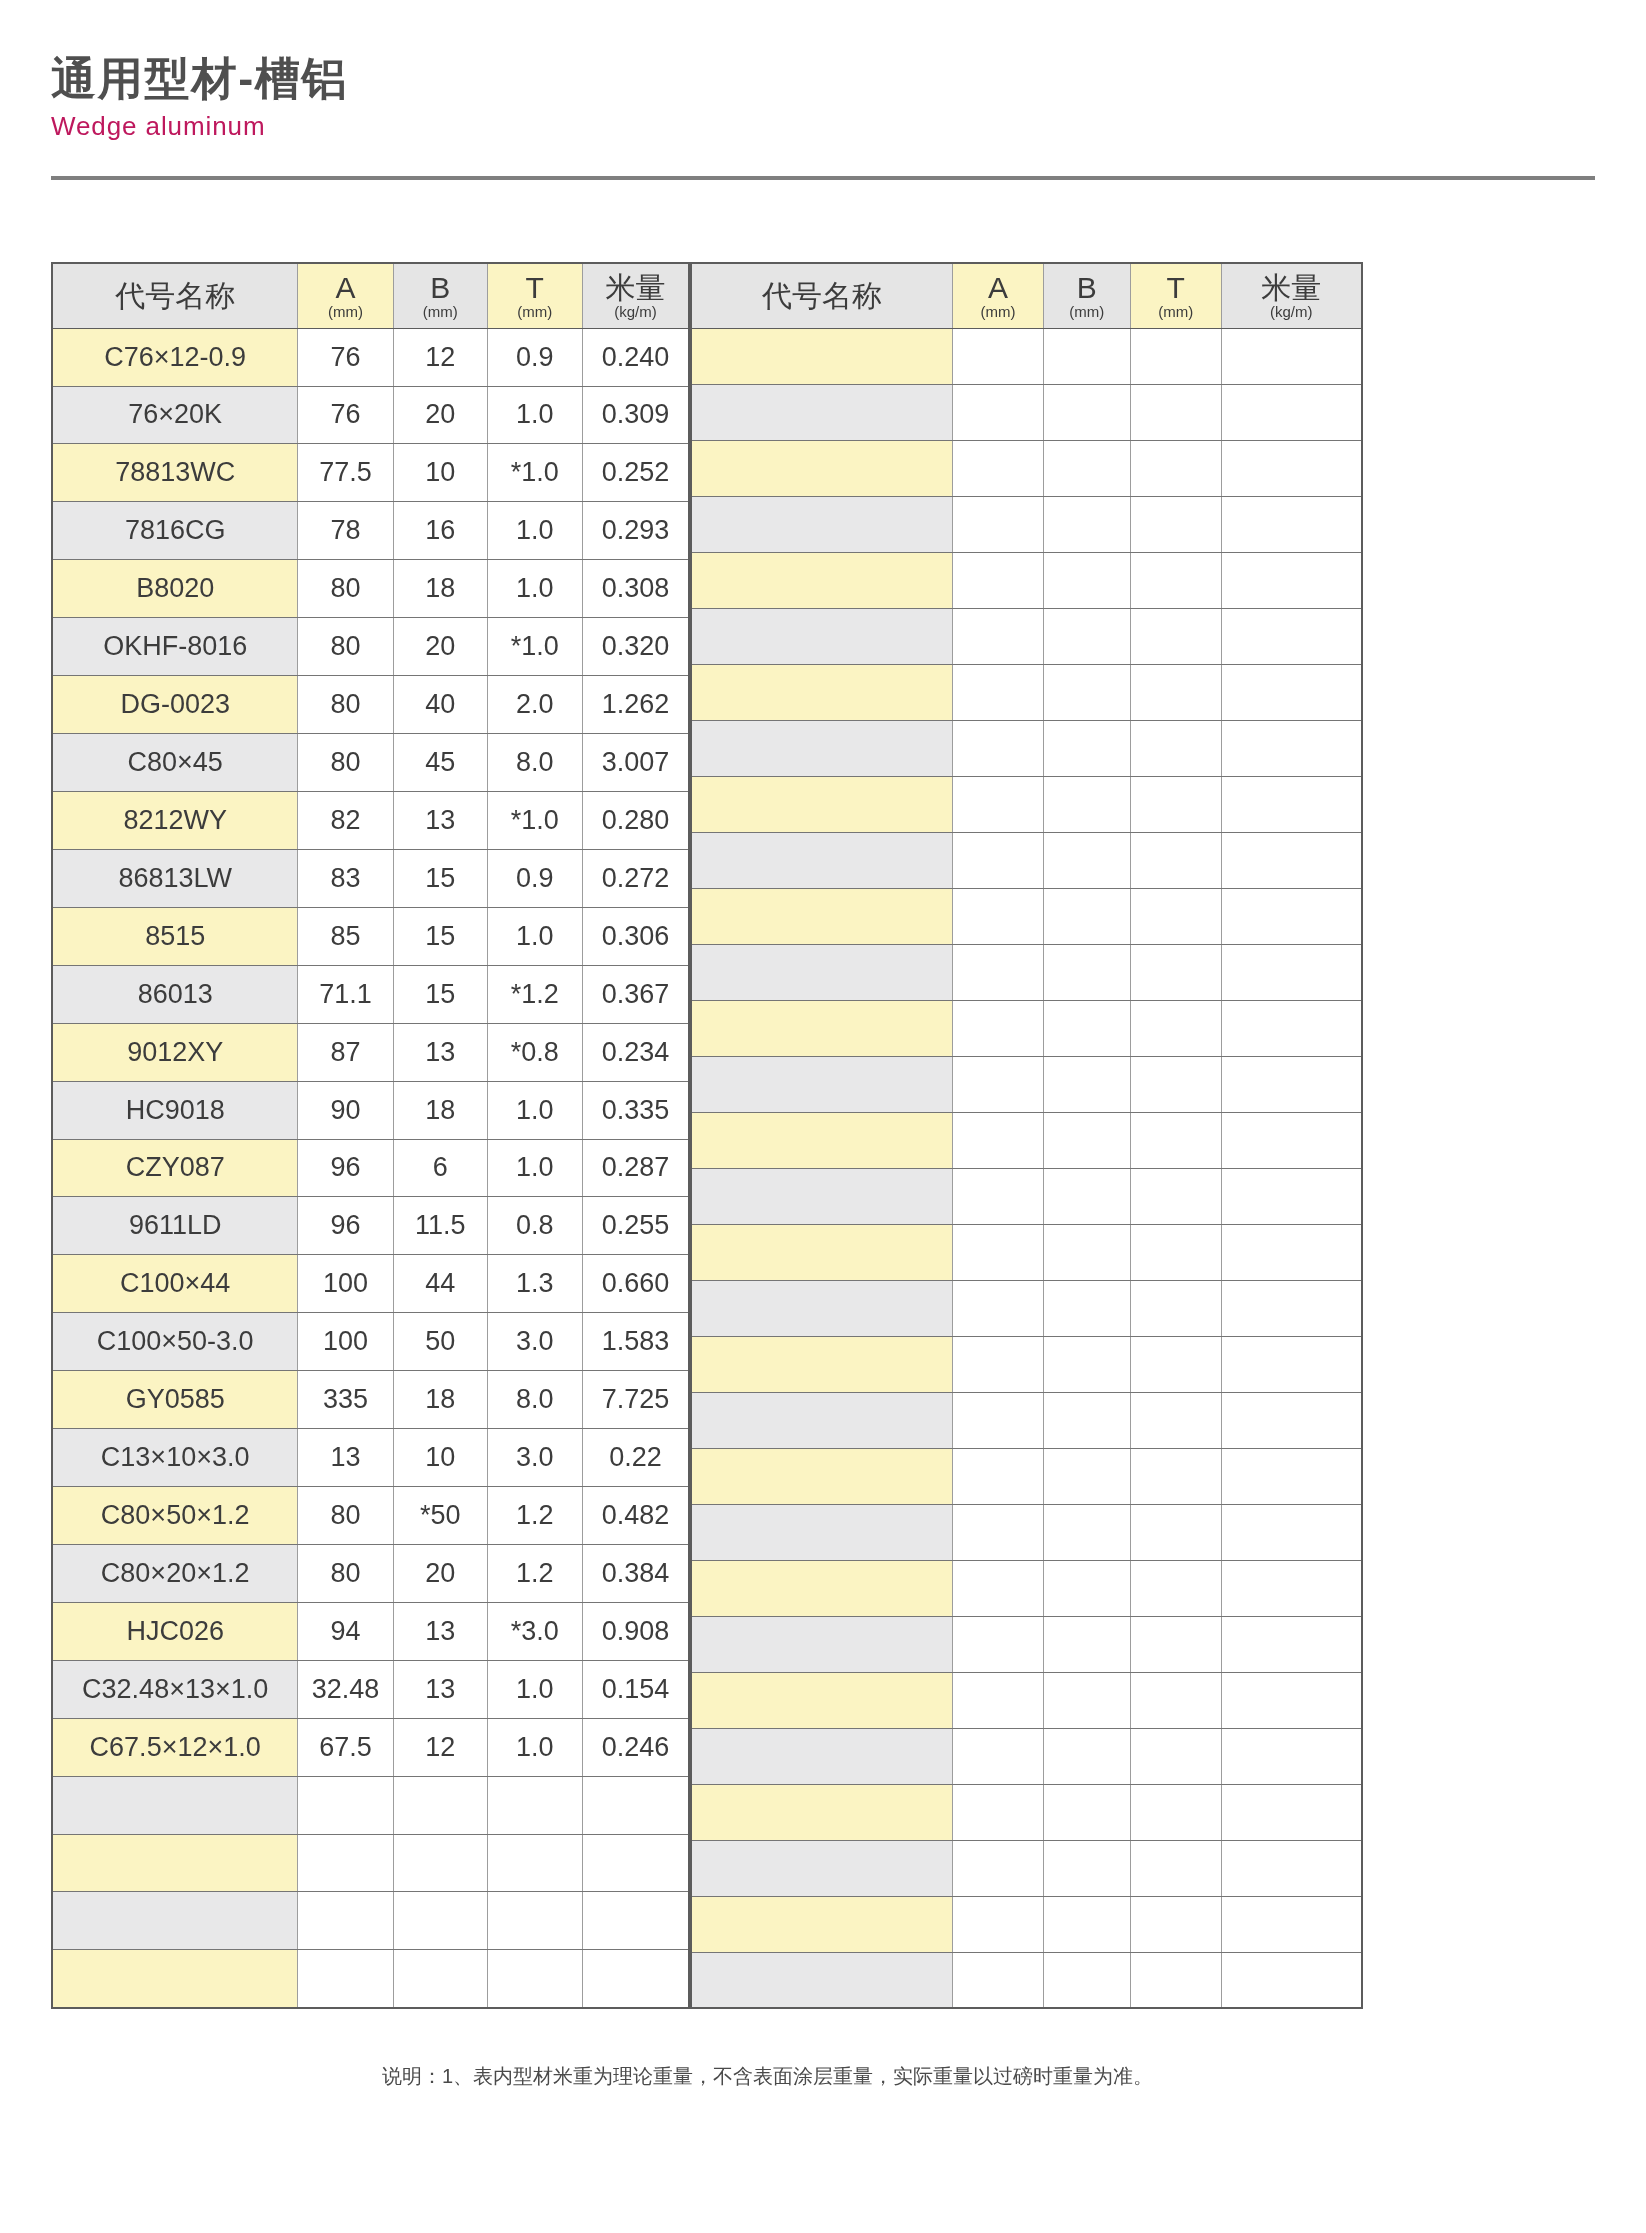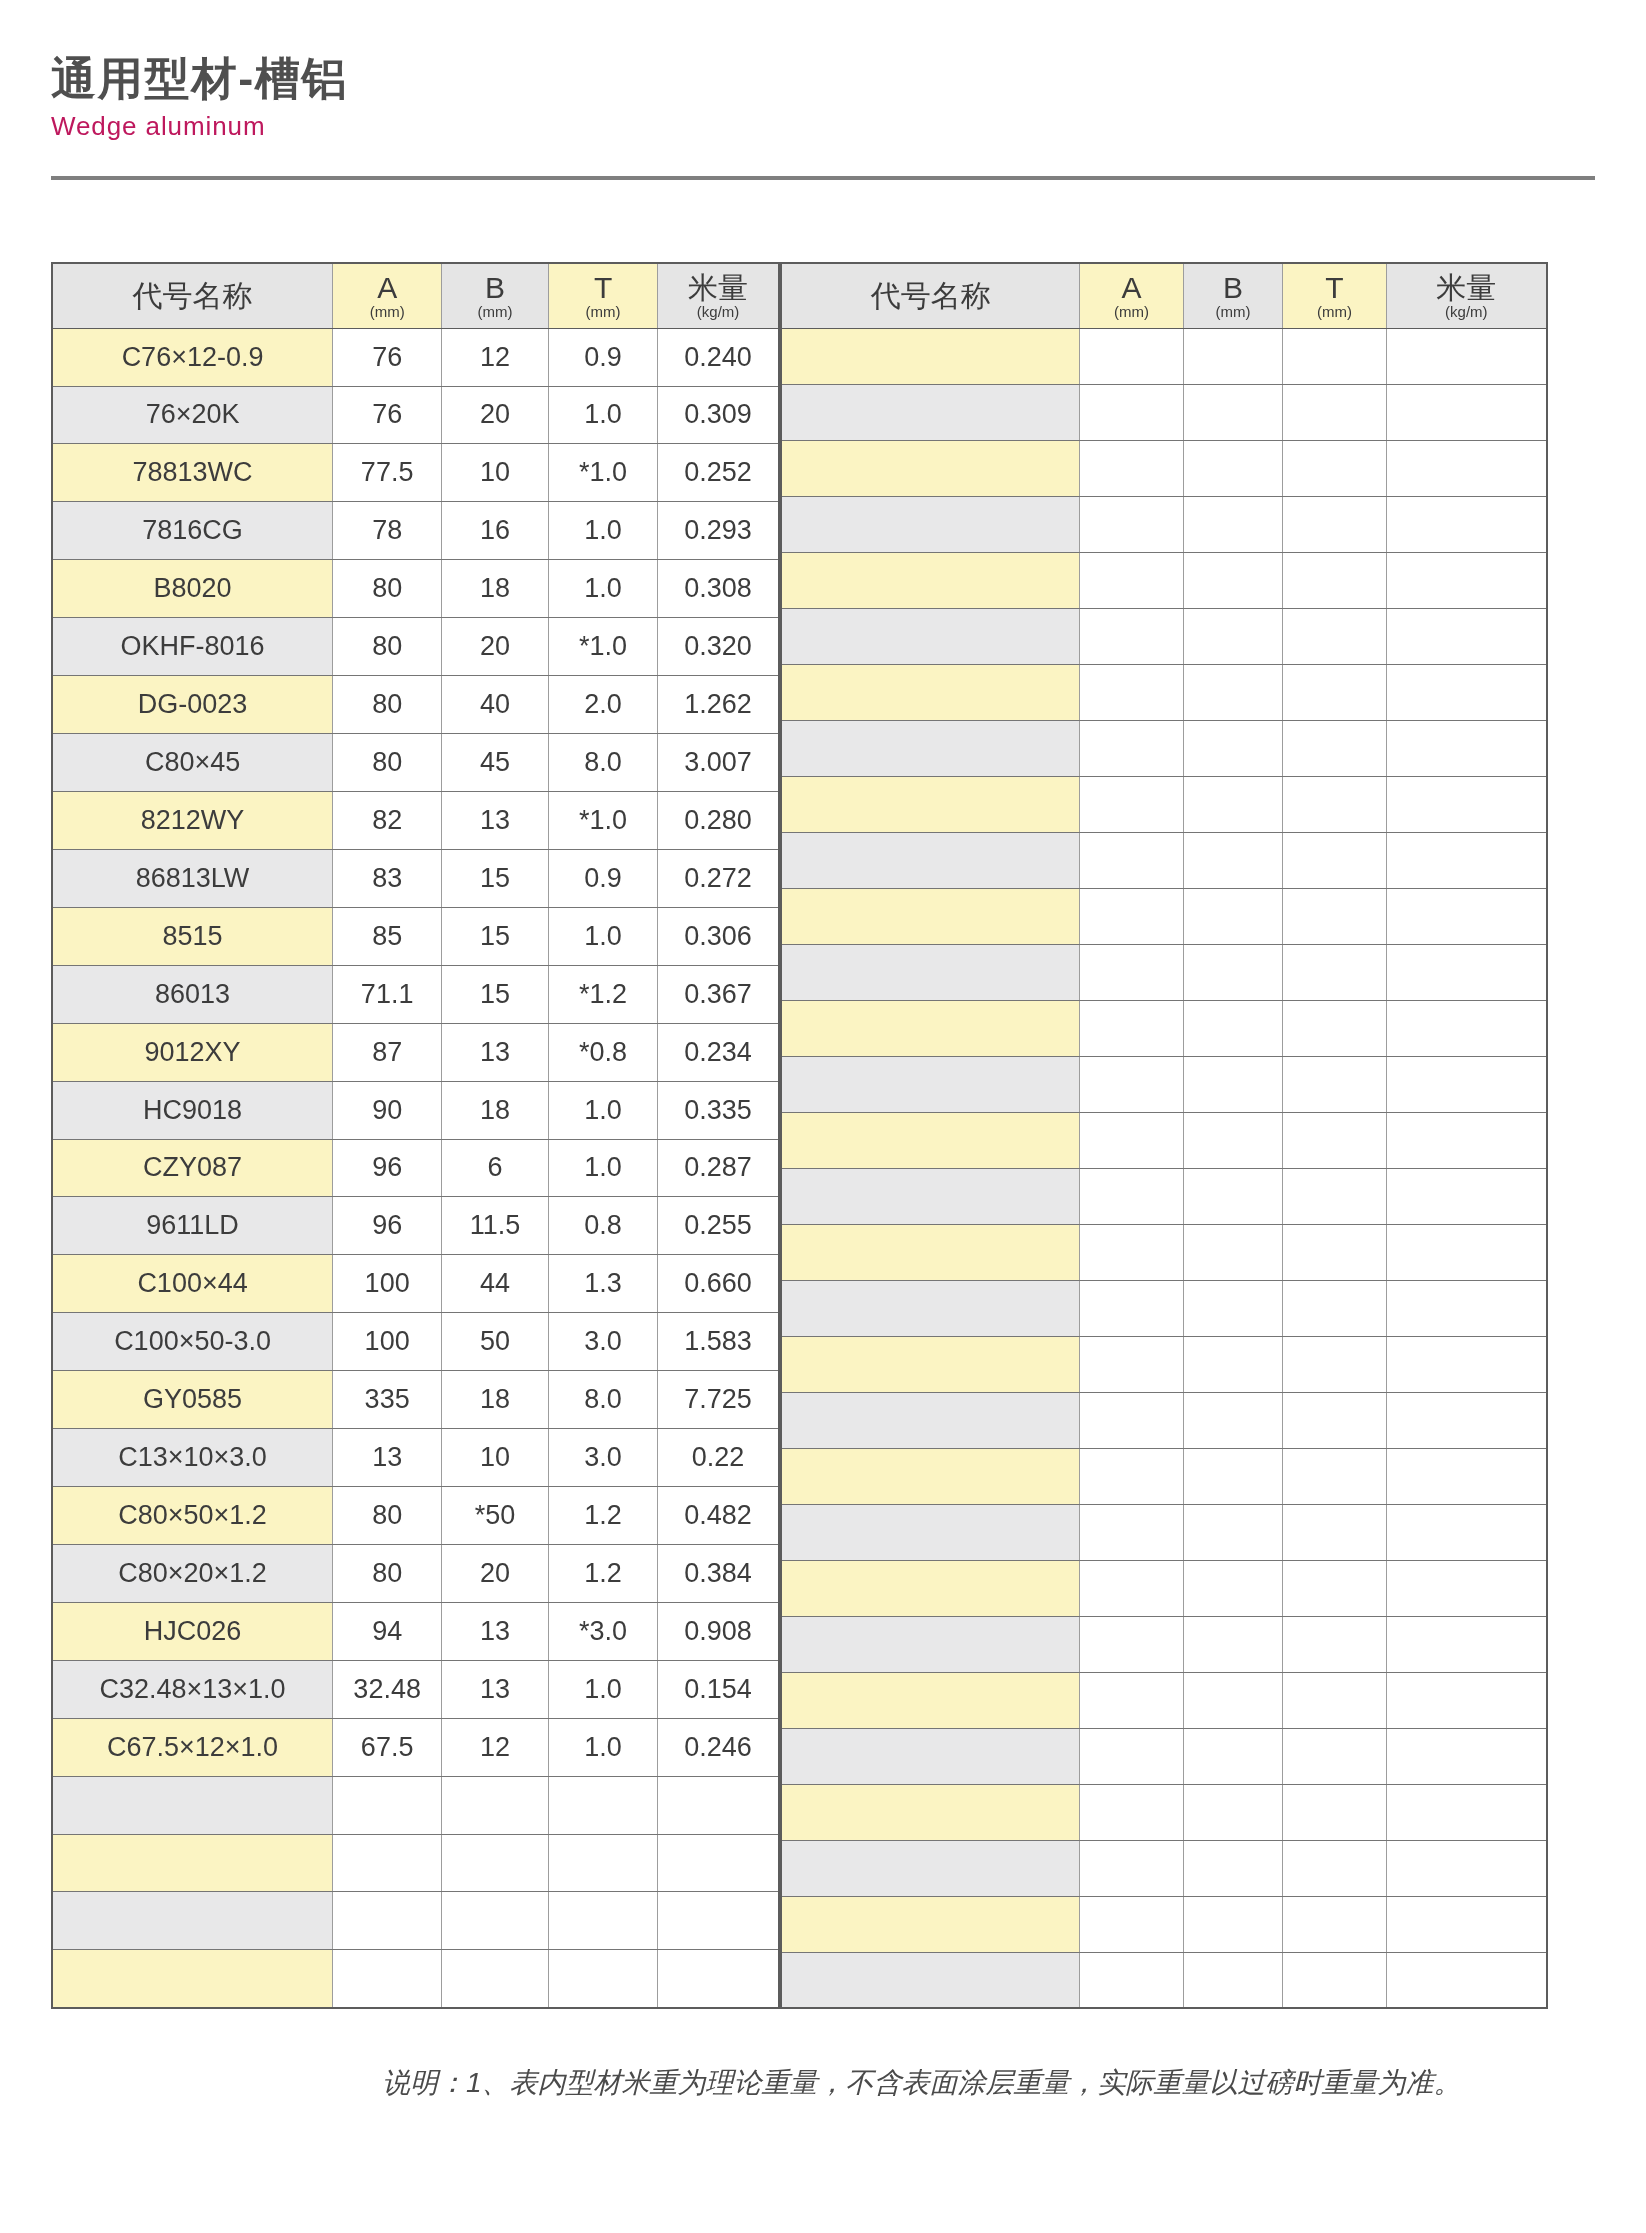--- a/index.html
+++ b/index.html
@@ -24,21 +24,21 @@
     font-size:45px;line-height:1.3;font-weight:bold;
     color:var(--title);letter-spacing:1.8px;
   }
   .page-subtitle{
     font-size:26px;line-height:1.35;color:#be185d;letter-spacing:0.9px;
   }
   .title-rule{
     margin-top:32px;height:4.5px;background:#7f7f7f;width:1544px;border:none;
   }
   .tables-wrap{
-    margin-top:82px;display:flex;width:1497px;
+    margin-top:82px;display:flex;width:1312px;
   }
   table{
     border-collapse:collapse;table-layout:fixed;
     border:2.7px solid var(--border-dark);
   }
   table.left-table{width:748px;}
   table.right-table{width:788px;}
   th,td{
     border-top:1.8px solid var(--border-mid);
     border-bottom:1.8px solid var(--border-mid);
@@ -55,21 +55,21 @@
   thead th.col-yellow{background:var(--row-yellow);}
   thead .hdr-main{font-size:30px;line-height:1.05;}
   thead .hdr-unit{font-size:15px;line-height:1.05;}
   tbody tr{height:56px;}
   tbody td{font-size:27px;background:#ffffff;}
   tbody td.name-cell{background:var(--row-gray);}
   tbody tr:nth-child(odd) td.name-cell{background:var(--row-yellow);}
   .notes{
     margin-top:52px;margin-left:331px;
     display:flex;align-items:flex-start;
-    font-size:28px;line-height:1.55;color:#4a4a4a;font-style:italic;
+    font-size:20px;line-height:1.55;color:#4a4a4a;
   }
   .notes-prefix{white-space:nowrap;}
   .notes-items div{white-space:nowrap;}
 </style>
 </head>
 <body>
 
 <div class="content">
 
   <div class="page-title">通用型材-槽铝</div>

